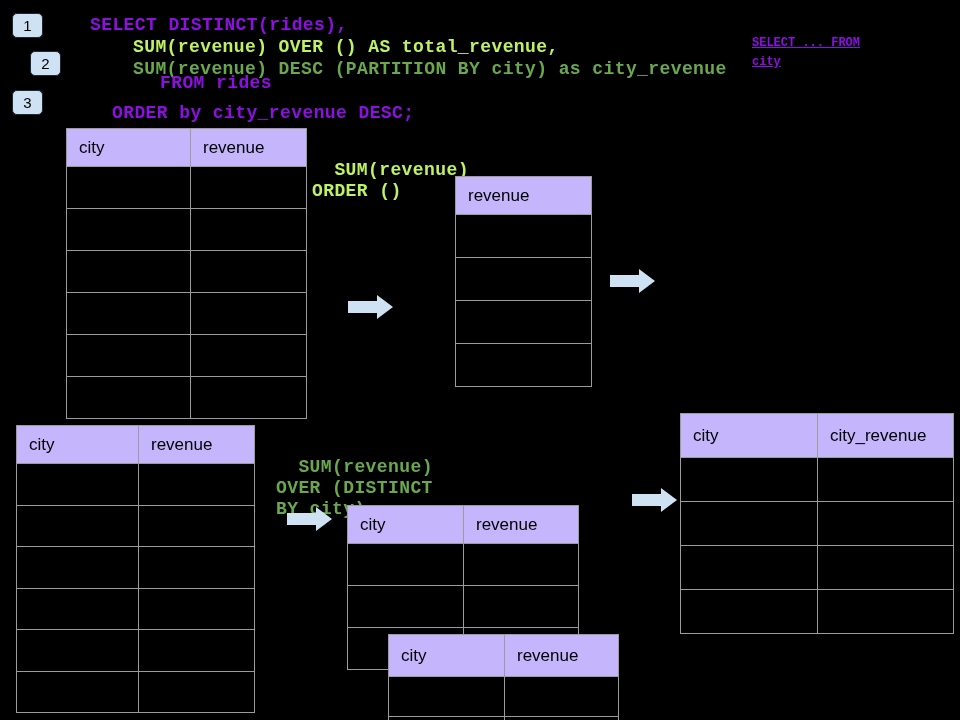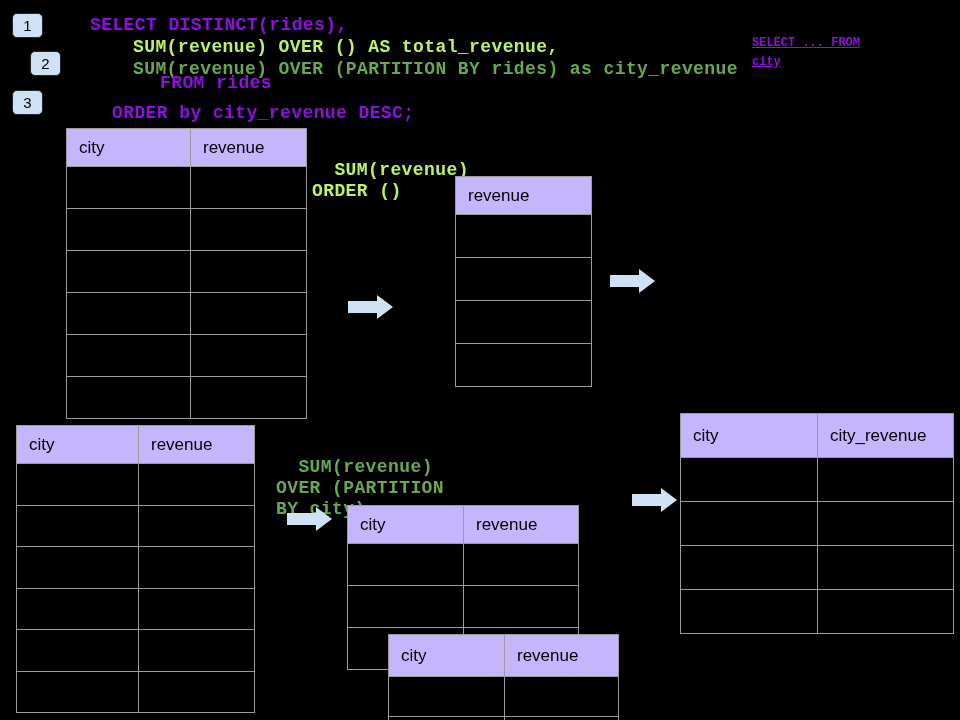--- a/index.html
+++ b/index.html
@@ -50,21 +50,21 @@
 </style>
 </head>
 <body>
 
 <div class="badge" style="left:12px;top:13px;">1</div>
 <div class="badge" style="left:30px;top:51px;">2</div>
 <div class="badge" style="left:12px;top:90px;">3</div>
 
 <div class="mono purple" style="left:90px;top:14px;">SELECT DISTINCT(rides),</div>
 <div class="mono red" style="left:133px;top:36px;">SUM(revenue) OVER () AS total_revenue,</div>
-<div class="mono green" style="left:133px;top:58px;">SUM(revenue) OVER (PARTITION BY rides) as city_revenue</div>
+<div class="mono green" style="left:133px;top:58px;">SUM(revenue) DESC (PARTITION BY city) as city_revenue</div>
 <div class="mono purple" style="left:112px;top:72px;margin-left:48px;">FROM rides</div>
 <div class="mono purple" style="left:112px;top:102px;">ORDER by city_revenue DESC;</div>
 
 <div class="mono purple note" style="left:752px;top:34px;">SELECT ... FROM</div>
 <div class="mono purple note" style="left:752px;top:53px;">city</div>
 
 <div class="tbl t1">
   <div class="row hrow">
     <div class="hcell c1">city</div>
     <div class="hcell c2">revenue</div>
@@ -150,21 +150,21 @@
       <div class="cell c1"></div>
       <div class="cell c2"></div>
     </div>
   <div class="row brow">
       <div class="cell c1"></div>
       <div class="cell c2"></div>
     </div>
 </div>
 
 <div class="mono green" style="left:276px;top:436px;line-height:21px;">
-  <span>SUM(revenue)</span><br><span>OVER (PARTITION</span><br><span>BY city)</span>
+  <span>SUM(revenue)</span><br><span>OVER (DISTINCT</span><br><span>BY city)</span>
 </div>
 
 <svg class="arrow" style="left:287px;top:506px;" width="46" height="26" viewBox="0 0 46 26">
   <polygon points="0,7 29,7 29,1 45,13 29,25 29,19 0,19" fill="#cfe2f3"></polygon>
 </svg>
 
 <div class="tbl t4a">
   <div class="row hrow">
     <div class="hcell c1">city</div>
     <div class="hcell c2">revenue</div>

